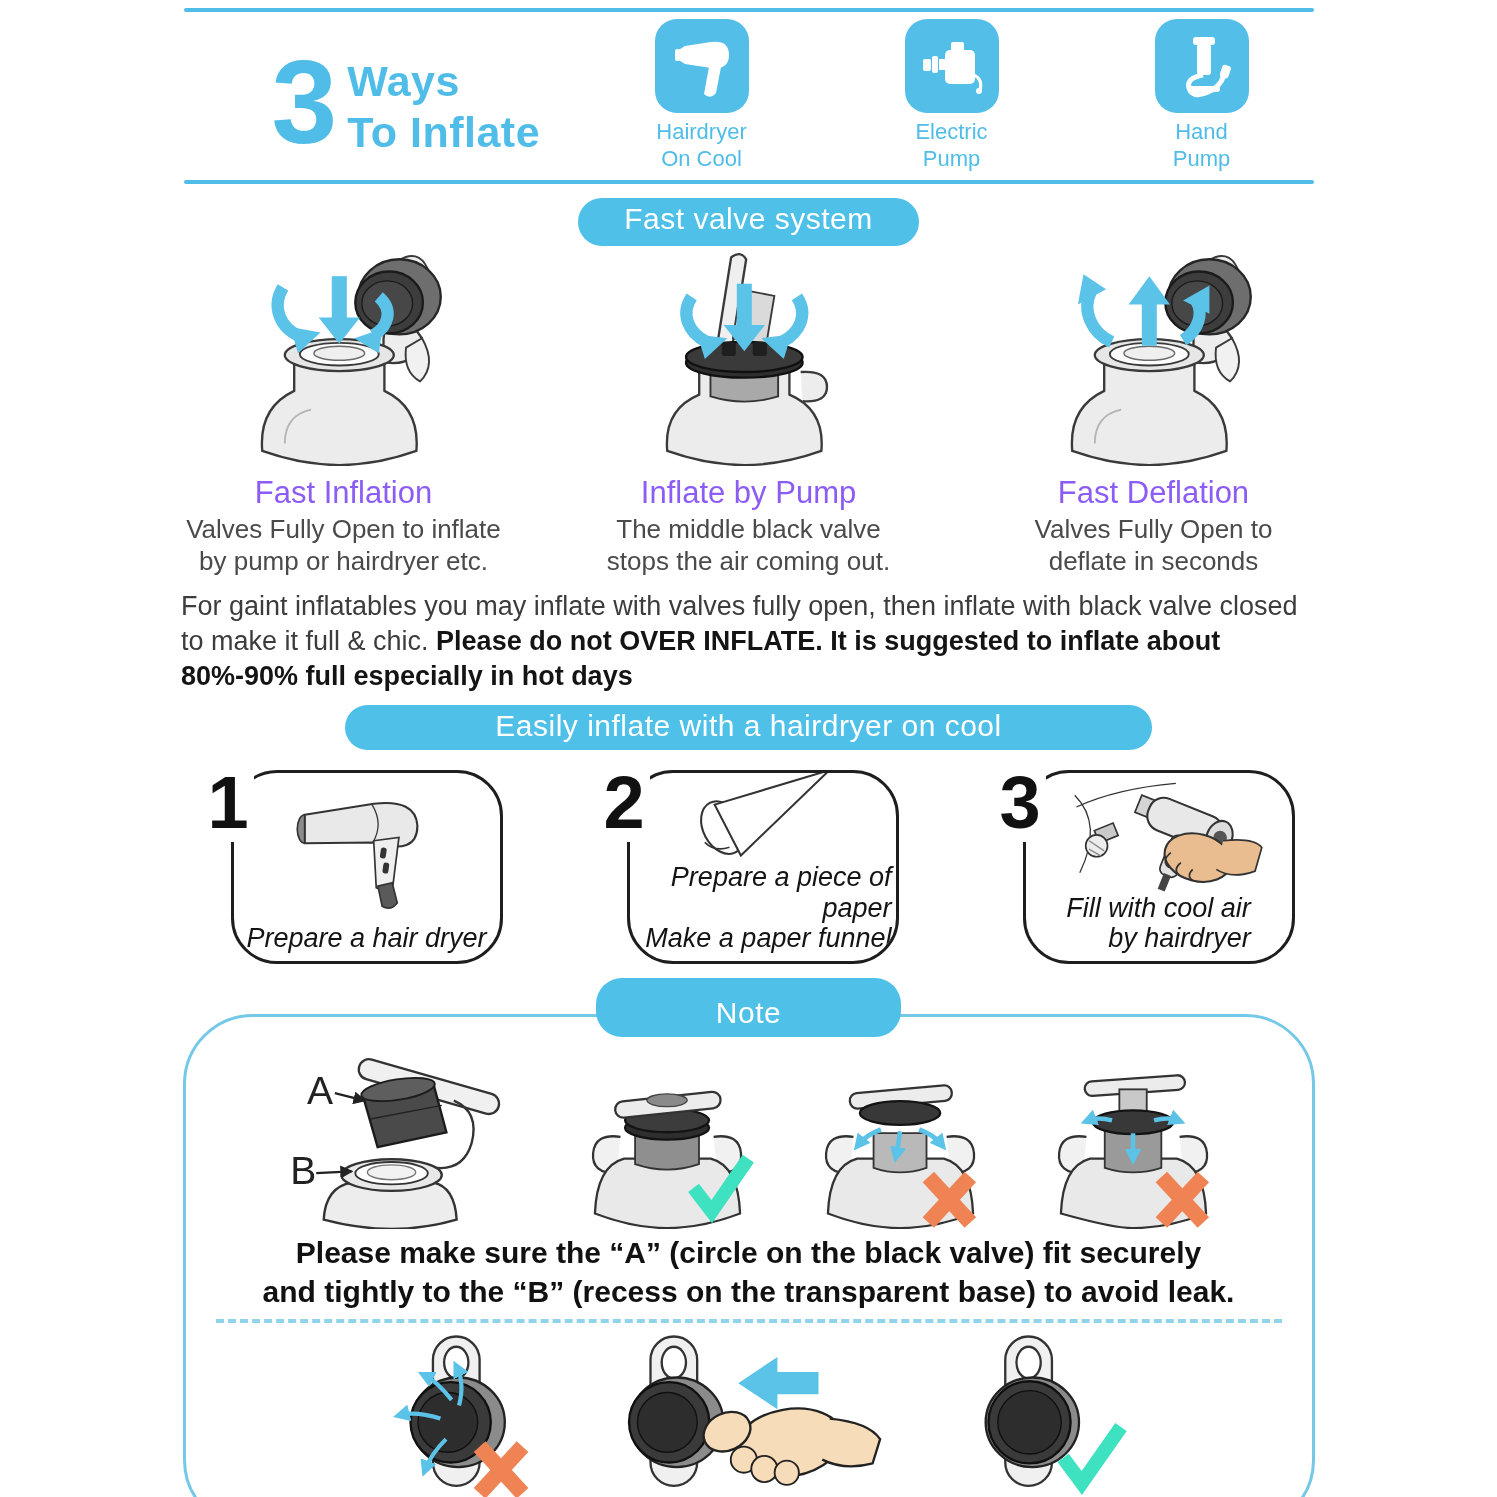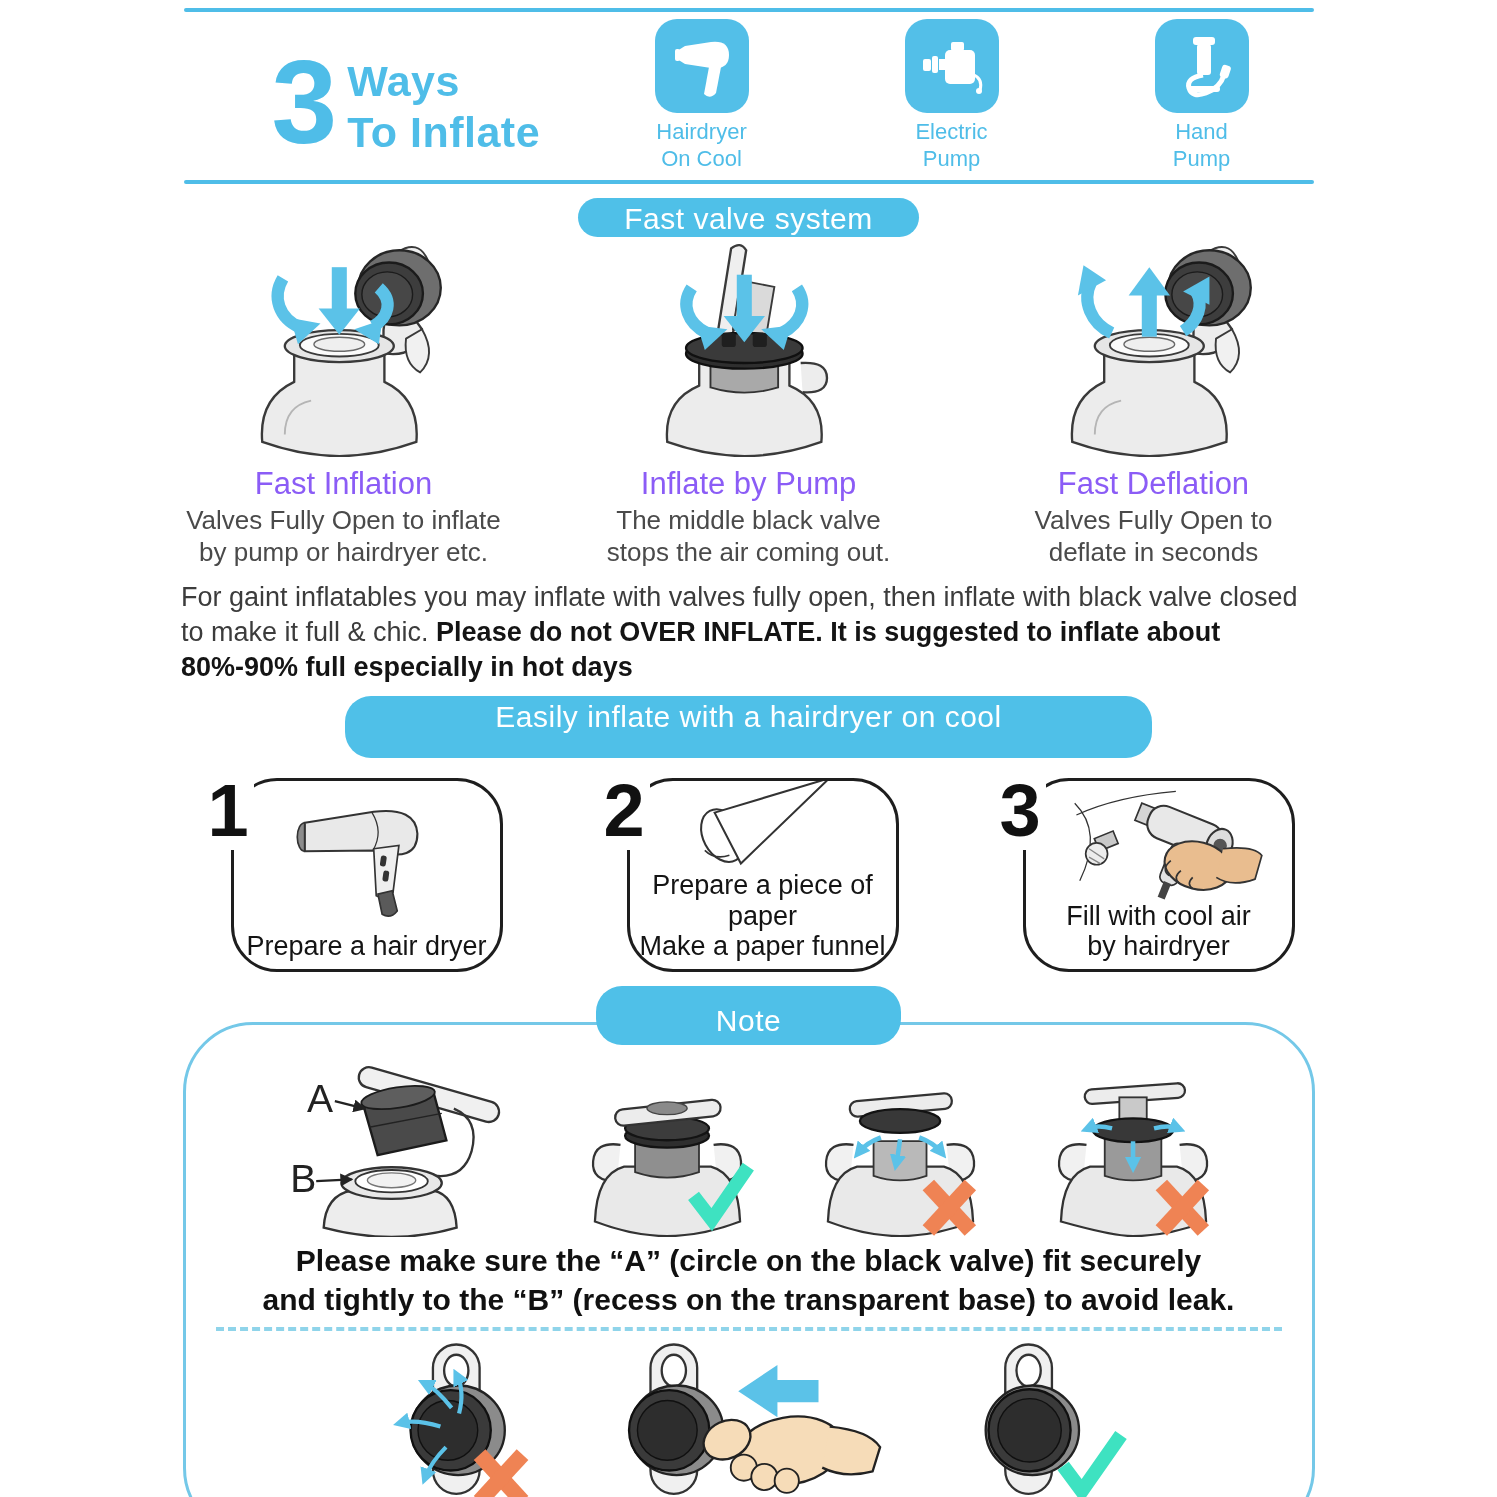--- a/index.html
+++ b/index.html
@@ -11,38 +11,38 @@
   .header{width:1130px;margin:0 auto;height:168px;display:flex;align-items:center;}
   .brand{display:flex;align-items:flex-start;margin-left:88px;}
   .big3{font-size:118px;line-height:0.92;font-weight:800;color:#4FBDE8;letter-spacing:-2px;margin-top:14px;}
   .brand-words{margin-left:12px;margin-top:22px;font-weight:800;color:#4FBDE8;font-size:43px;line-height:1.18;letter-spacing:0.5px;}
   .methods{margin-left:auto;display:flex;gap:118px;padding-right:46px;align-items:flex-end;}
   .method{width:132px;text-align:center;}
   .tile{width:94px;height:94px;margin:0 auto;background:#53BFE8;border-radius:22px;display:flex;align-items:center;justify-content:center;}
   .method-label{margin-top:6px;font-size:22px;line-height:1.22;color:#4FBDE8;}
   
   .pill{display:block;width:max-content;margin:14px auto 0;background:#4FC0E8;color:#fff;
-        font-size:30px;padding:4px 46px 1px;border-radius:26px;text-align:center;letter-spacing:0.5px;}
-  .pill.wide{padding:4px 150px 24px;margin-top:12px;}
+        font-size:30px;padding:4px 46px 10px;border-radius:26px;text-align:center;letter-spacing:0.5px;}
+  .pill.wide{padding:4px 150px 7px;margin-top:12px;}
   .pill.note{position:relative;z-index:2;margin:14px auto -23px;padding:18px 120px 7px;}
   
   .valve-row{width:1190px;margin:2px auto 0;display:flex;justify-content:space-between;}
   .valve-col{width:380px;text-align:center;}
   .valve-title{font-size:31px;color:#8b5cf6;margin-top:5px;}
   .valve-desc{font-size:26px;color:#4a4a4a;line-height:1.22;margin-top:3px;}
   
   .para{width:1135px;margin:12px auto 0;font-size:27px;line-height:1.28;color:#3c3c3c;}
   .para b{color:#141414;}
   
   .steps{width:1160px;margin:16px auto 0;display:flex;justify-content:center;gap:96px;}
   .step{position:relative;width:300px;height:198px;}
   .step-box{position:absolute;left:28px;right:0;top:4px;bottom:0;border:3px solid #1e1e1e;border-radius:46px;
             display:flex;flex-direction:column;align-items:center;justify-content:flex-end;padding:4px 4px 8px;overflow:hidden;}
   .step-num{position:absolute;left:0;top:-2px;z-index:2;font-size:74px;line-height:1.05;font-weight:600;color:#111;background:#fff;padding:0 5px;}
-  .step-cap{font-size:27px;line-height:1.12;color:#141414;text-align:center;}
+  .step-cap{font-size:27px;line-height:1.12;color:#141414;text-align:right;font-style:italic;}
   .step-art{flex:1 1 auto;display:flex;align-items:center;justify-content:center;}
   
   .note-box{width:1098px;margin:0 auto;border:3.5px solid #74C8E8;border-radius:70px;padding:26px 14px 6px;height:478px;overflow:hidden;}
   .note-row{display:flex;justify-content:center;align-items:flex-end;gap:18px;}
   .note-row.second{gap:48px;margin-top:6px;}
   .note-text{font-size:30px;font-weight:600;color:#111;text-align:center;line-height:1.3;margin-top:4px;}
   .dashed{border-top:4px dashed #8FD4EA;margin:8px 16px 2px;}
 </style>
 </head>
 <body>

